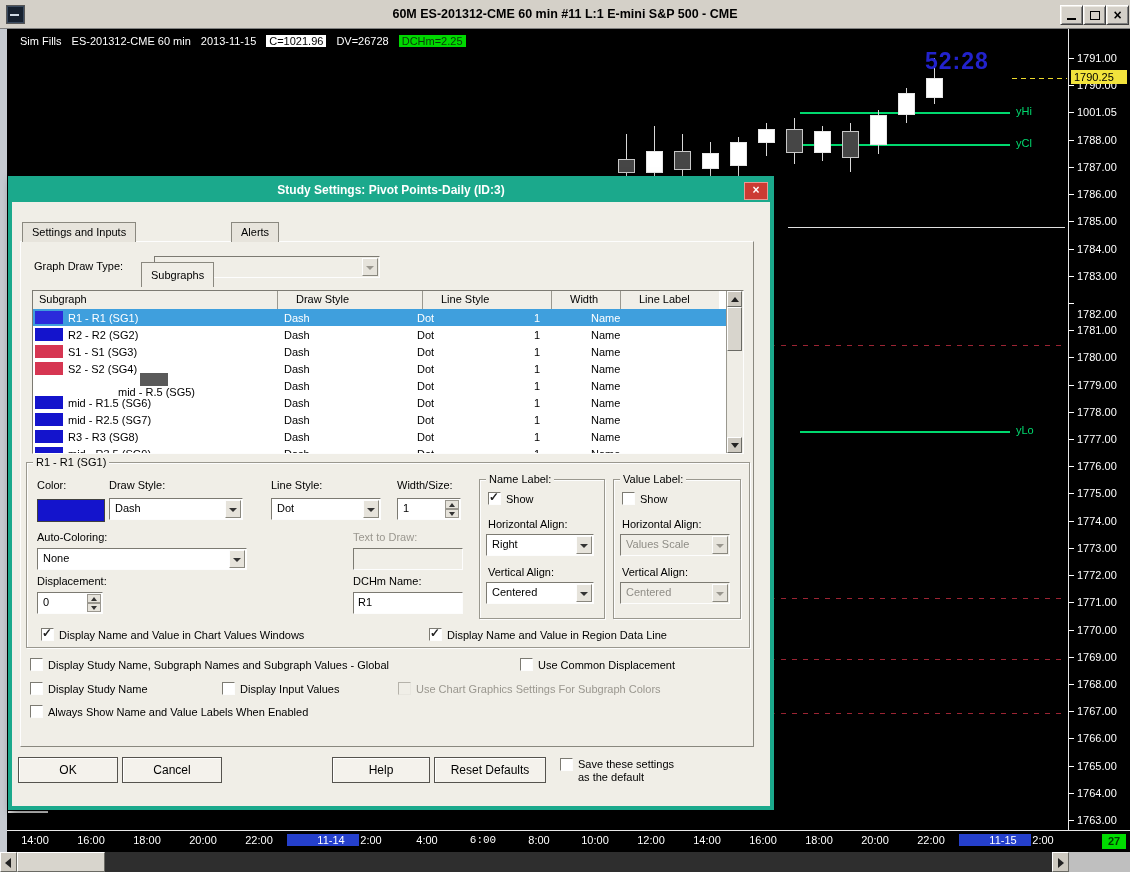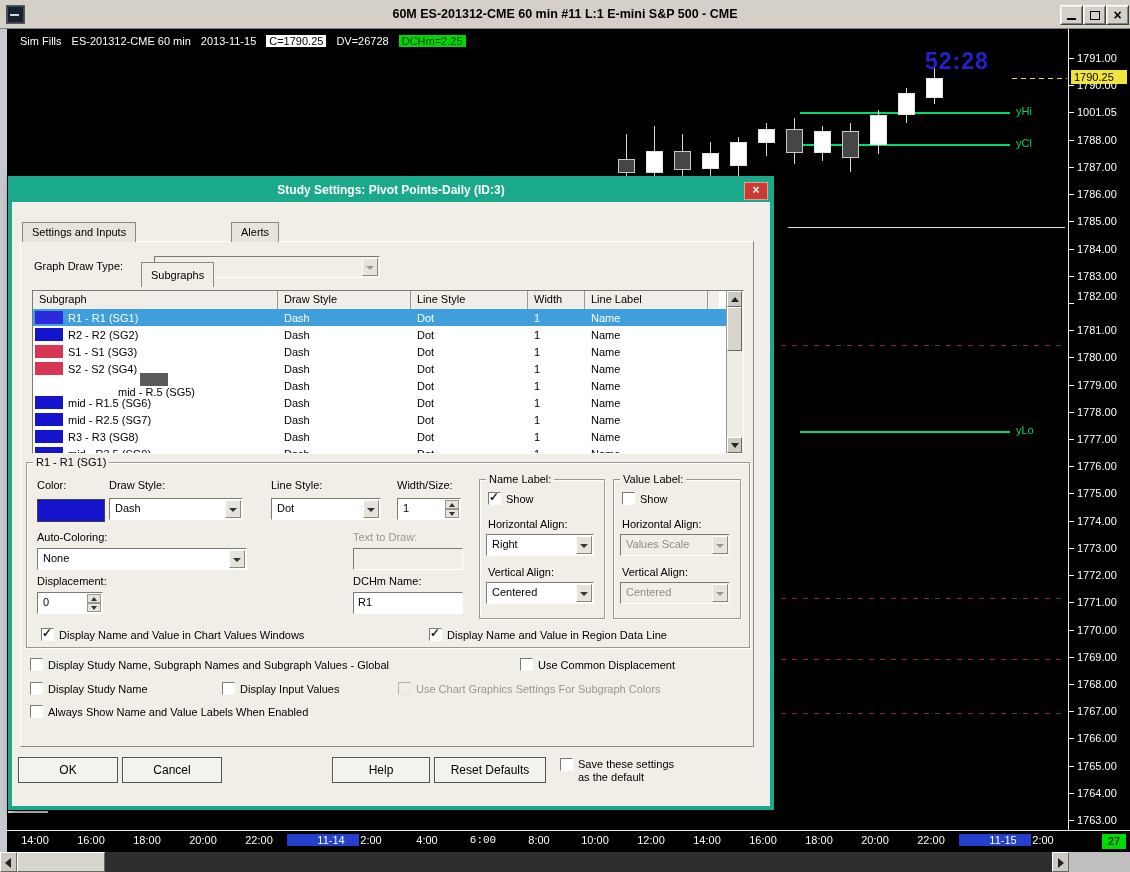--- a/index.html
+++ b/index.html
@@ -80,21 +80,21 @@
   .cb.checked::after{content:"✓";position:absolute;left:0px;top:-3px;font-size:12px;font-weight:bold;color:#222;}
   .cb.disabled{border-color:#b5b2aa #e8e6df #e8e6df #b5b2aa;background:#f0eee7;}
   .cb-label2{line-height:13px;}
   .fs{position:absolute;border:1px solid #9a988f;box-shadow:1px 1px 0 #fdfdfd inset, 1px 1px 0 #fdfdfd;}
   .fs-legend{position:absolute;top:-7px;left:6px;background:#f0eee7;padding:0 3px;font-size:11px;white-space:nowrap;}
   .groupbox{position:absolute;border:1px solid #9a988f;box-shadow:1px 1px 0 #fdfdfd inset, 1px 1px 0 #fdfdfd;}
   .color-btn{position:absolute;border:1px solid #404040;}
   .btn{position:absolute;height:26px;background:#f4f2ec;border:1px solid #55534e;box-shadow:inset 1px 1px 0 #fff;font-size:12px;text-align:center;line-height:24px;box-sizing:border-box;}
   
   .sg-table{position:absolute;left:20px;top:88px;width:712px;height:164px;background:#fff;border:1px solid;border-color:#7c7a72 #fdfdfd #fdfdfd #7c7a72;box-sizing:border-box;overflow:hidden;}
-  .thead{position:absolute;left:0;top:0;right:24px;height:18px;background:#f0eee7;border-bottom:1px solid #9a988f;display:flex;}
+  .thead{position:absolute;left:0;top:0;right:24px;height:18px;background:#f0eee7;border-bottom:1px solid #9a988f;display:flex;gap:12px;}
   .th{font-size:11px;padding:2px 0 0 6px;border-right:1px solid #9a988f;box-sizing:border-box;flex:none;overflow:hidden;}
   .tbody{position:absolute;left:0;top:18px;right:16px;bottom:0;overflow:hidden;}
   .trow{height:17px;display:flex;align-items:center;font-size:11px;color:#000;background:#fff;}
   .trow.sel{background:#3f9fdd;color:#fff;}
   .tcell{flex:none;padding-left:6px;box-sizing:border-box;overflow:hidden;white-space:nowrap;}
   .tcell.name{display:flex;align-items:center;padding-left:2px;}
   .swatch{width:28px;height:13px;margin-right:5px;flex:none;}
   .trow.sel .swatch{background-image:repeating-linear-gradient(90deg,rgba(255,255,255,.35) 0 3px,transparent 3px 6px);}
   .vscroll{position:absolute;right:0;top:0;width:16px;bottom:0;background:#efede6;border-left:1px solid #9a988f;}
   .vs-btn{position:absolute;left:0;width:15px;height:16px;background:#cdc9c0;border:1px solid;border-color:#fff #6a6a64 #6a6a64 #fff;box-sizing:border-box;}
@@ -153,21 +153,21 @@
       <div class="candle up" style="left: 898px; top: 65px; height: 22px;"></div>
       <div class="wick" style="left: 934px; top: 30px; height: 46px;"></div>
       <div class="candle up" style="left: 926px; top: 50px; height: 20px;"></div>
     </div>
   <div class="chart-mark"></div>
 
   <div class="info-bar">
     <span>Sim Fills</span>
     <span>ES-201312-CME 60 min</span>
     <span>2013-11-15</span>
-    <span class="info-close">C=1790.25</span>
+    <span class="info-close">C=1021.96</span>
     <span>DV=26728</span>
     <span class="info-change">DCHm=2.25</span>
   </div>
 
   <div class="countdown">52:28</div>
 
   <div class="vline"></div>
   <div class="price-scale">
     <div class="last-price" style="top: 42px;">1790.25</div>
   <div class="scale-tick" style="top: 30px;"></div>
@@ -182,21 +182,21 @@
       <div class="scale-label" style="top: 133px;">1787.00</div>
       <div class="scale-tick" style="top: 166px;"></div>
       <div class="scale-label" style="top: 160px;">1786.00</div>
       <div class="scale-tick" style="top: 193px;"></div>
       <div class="scale-label" style="top: 187px;">1785.00</div>
       <div class="scale-tick" style="top: 221px;"></div>
       <div class="scale-label" style="top: 215px;">1784.00</div>
       <div class="scale-tick" style="top: 248px;"></div>
       <div class="scale-label" style="top: 242px;">1783.00</div>
       <div class="scale-tick" style="top: 275px;"></div>
-      <div class="scale-label" style="top: 262px;">1782.00</div>
+      <div class="scale-label" style="top: 280px;">1782.00</div>
       <div class="scale-tick" style="top: 302px;"></div>
       <div class="scale-label" style="top: 296px;">1781.00</div>
       <div class="scale-tick" style="top: 329px;"></div>
       <div class="scale-label" style="top: 323px;">1780.00</div>
       <div class="scale-tick" style="top: 357px;"></div>
       <div class="scale-label" style="top: 351px;">1779.00</div>
       <div class="scale-tick" style="top: 384px;"></div>
       <div class="scale-label" style="top: 378px;">1778.00</div>
       <div class="scale-tick" style="top: 411px;"></div>
       <div class="scale-label" style="top: 405px;">1777.00</div>

